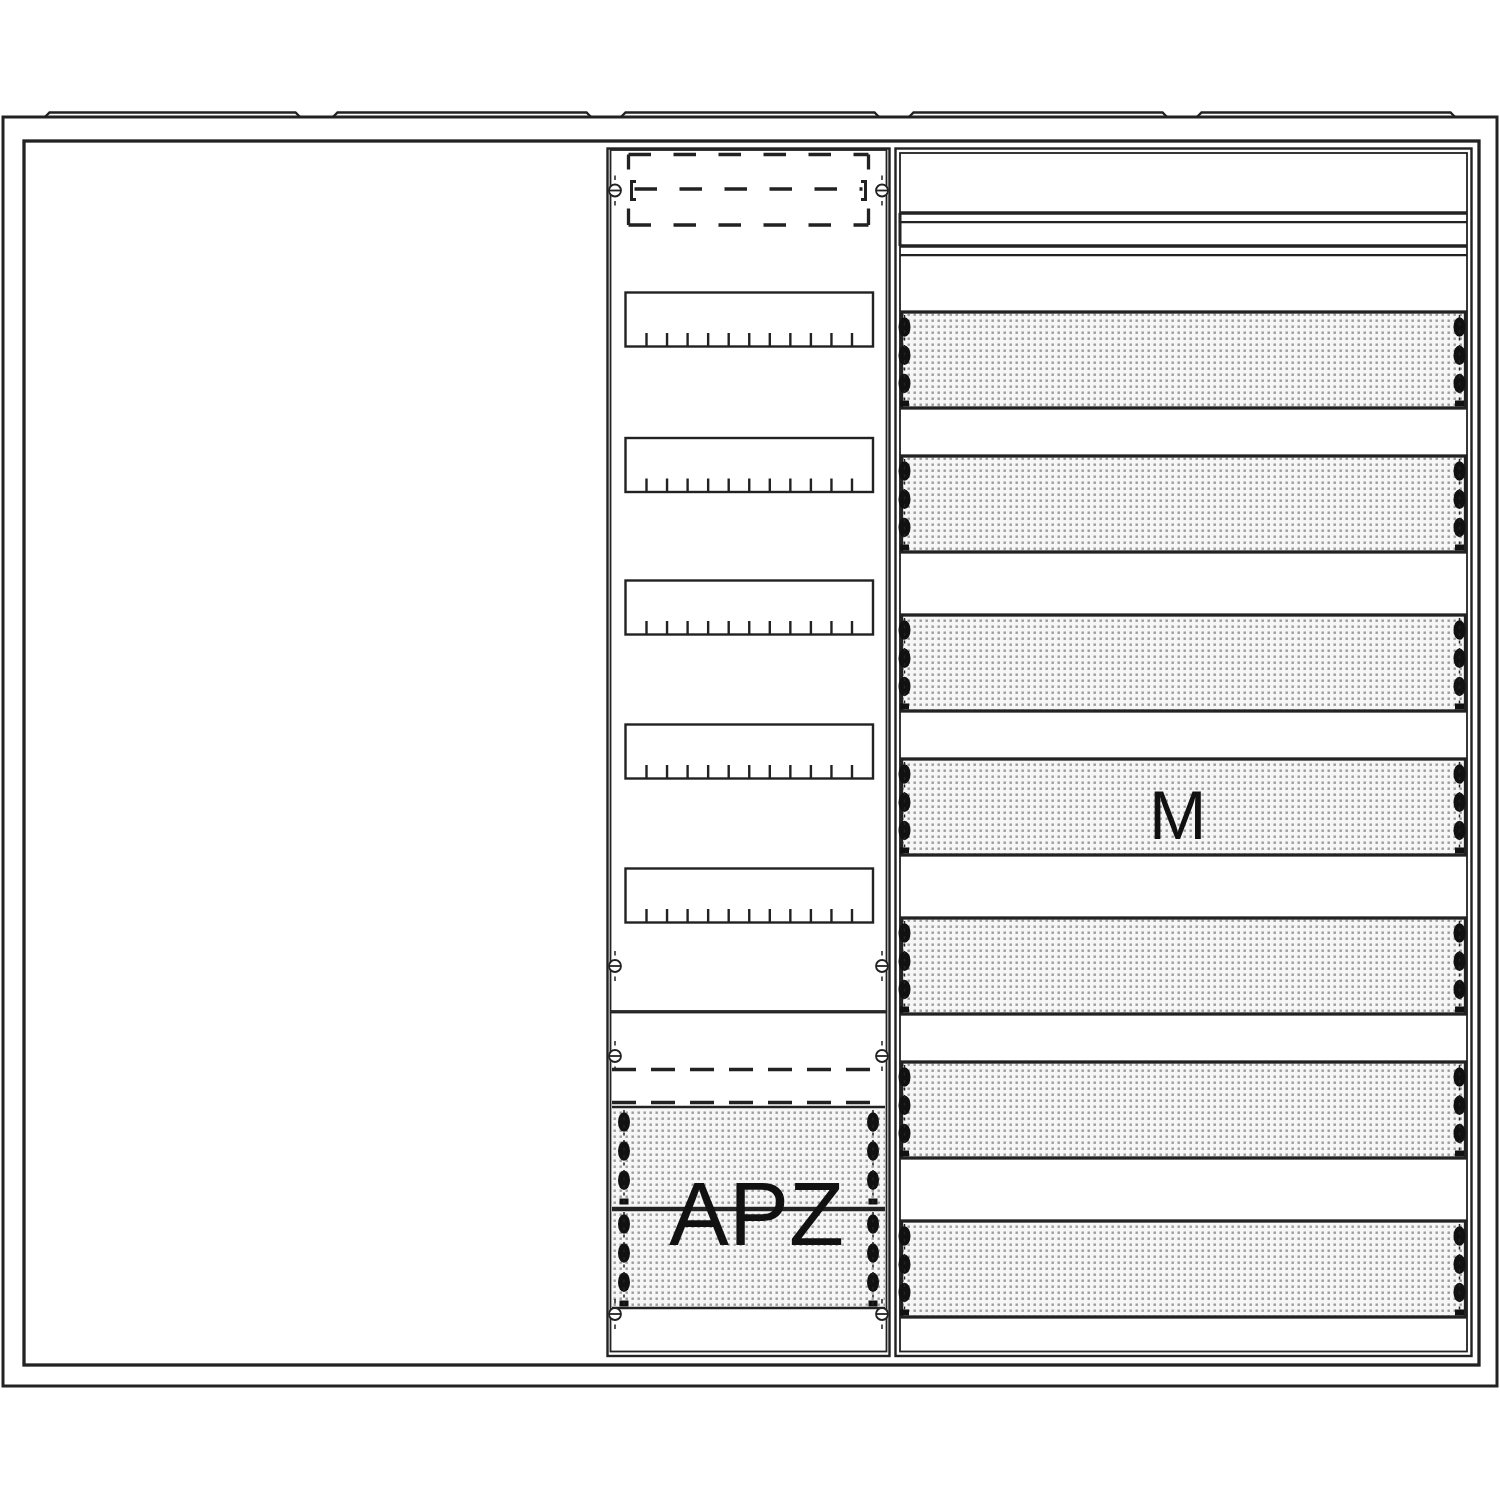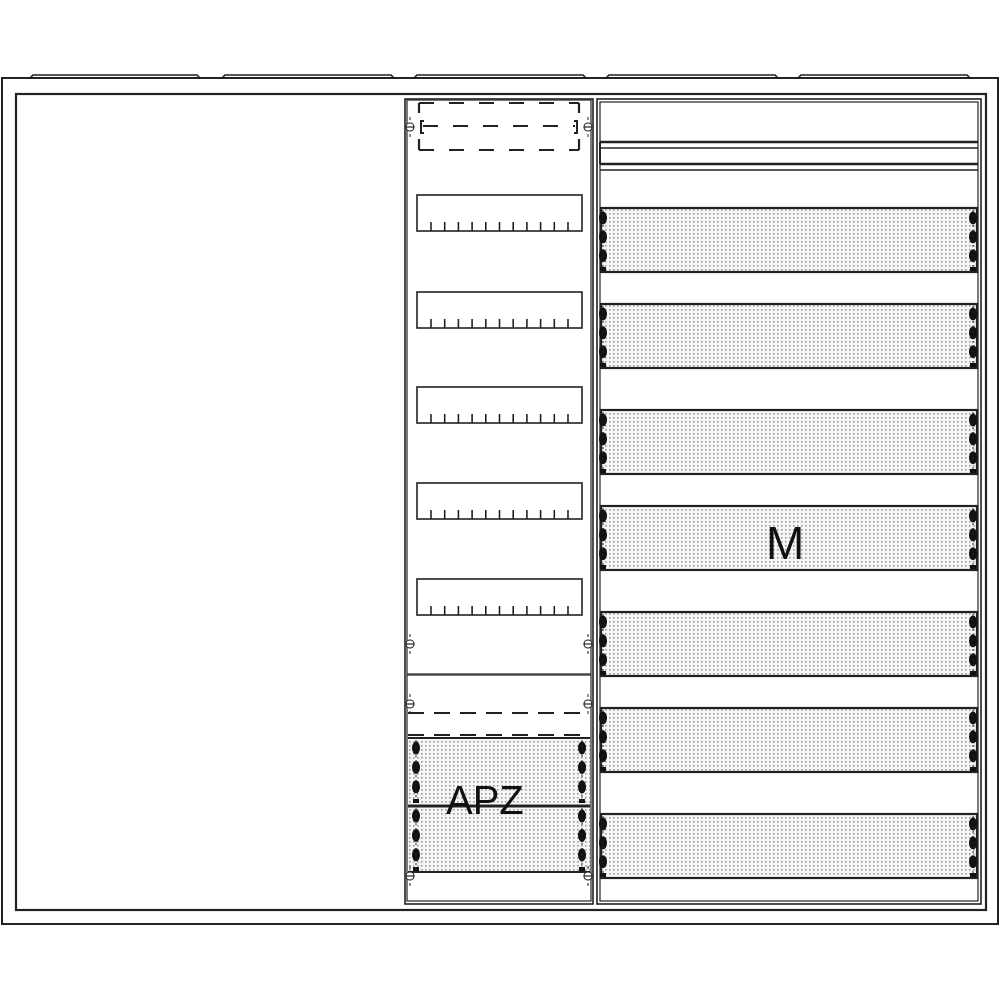--- a/index.html
+++ b/index.html
@@ -1,20 +1,20 @@
 <!DOCTYPE html>
 <html><head>
 <meta charset="utf-8">
 <style>
   html, body { margin: 0; padding: 0; background: #ffffff; }
   body { width: 1000px; height: 1000px; position: relative; overflow: hidden; font-family: "Liberation Sans", sans-serif; }
   #stage { position: absolute; left: 0; top: 0; width: 1000px; height: 1000px; }
   .lbl { position: absolute; font-family: "Liberation Sans", sans-serif; color: #111; line-height: 1; pointer-events: none; }
   #lbl-m { font-size: 46px; }
-  #lbl-apz { font-size: 40px; text-align: center; }
+  #lbl-apz { font-size: 60px; text-align: center; }
 </style>
 </head>
 <body>
 
 <svg id="stage" viewBox="0 0 1000 1000" xmlns="http://www.w3.org/2000/svg">
   <defs>
     <pattern id="dotgrid" width="4" height="4" patternUnits="userSpaceOnUse">
       <rect width="4" height="4" fill="#f6f6f6"></rect>
       <rect x="1" y="1" width="1.6" height="1.6" fill="#9a9a9a"></rect>
     </pattern>

